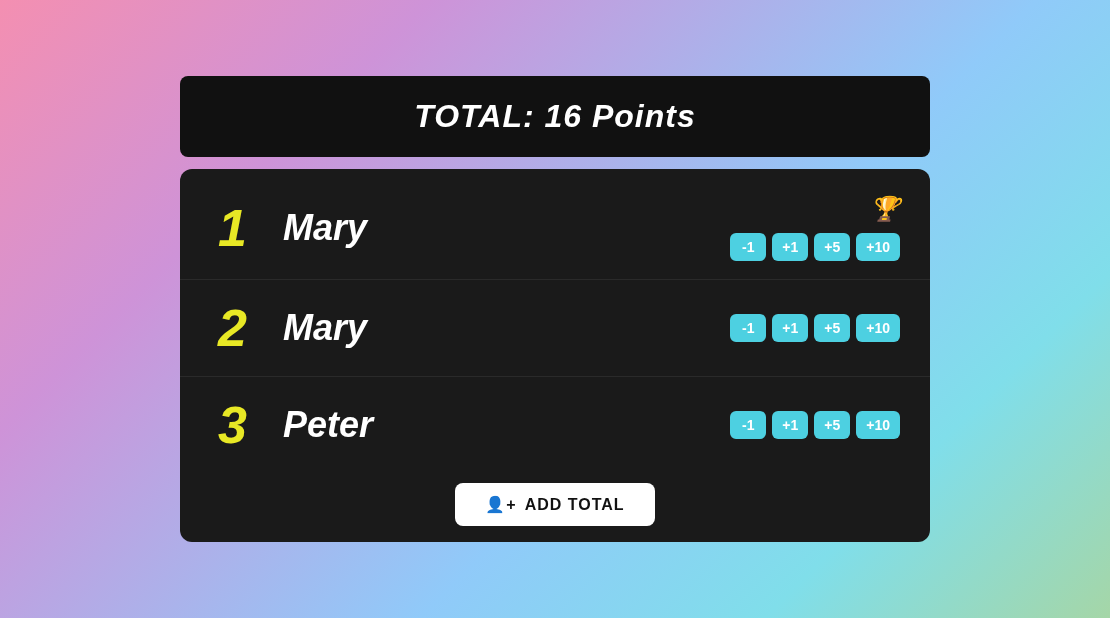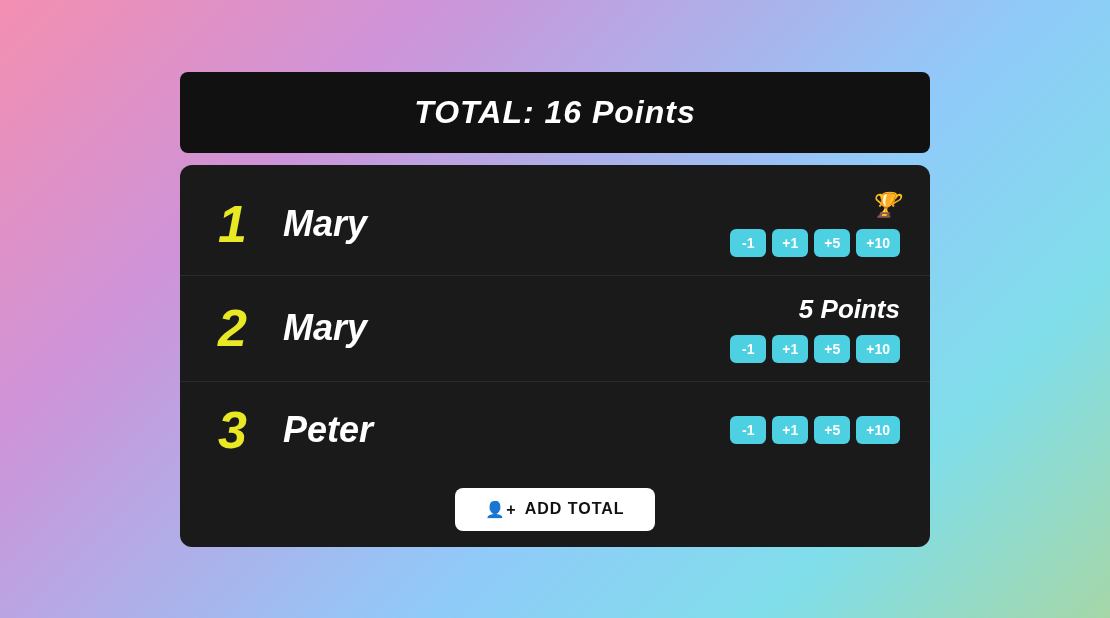--- a/index.html
+++ b/index.html
@@ -172,23 +172,20 @@
               <button class="score-btn">+10</button>
             </div>
           </div>
         </div>
         <div class="player-row">
           <div class="player-left">
             <div class="rank">2</div>
             <div class="player-name">Mary</div>
           </div>
           <div class="player-right">
-            <div class="score-label">
-              <span>5 Points</span>
-            </div>
             <div class="score-buttons">
               <button class="score-btn">-1</button>
               <button class="score-btn">+1</button>
               <button class="score-btn">+5</button>
               <button class="score-btn">+10</button>
             </div>
           </div>
         </div>
         <div class="player-row">
           <div class="player-left">

